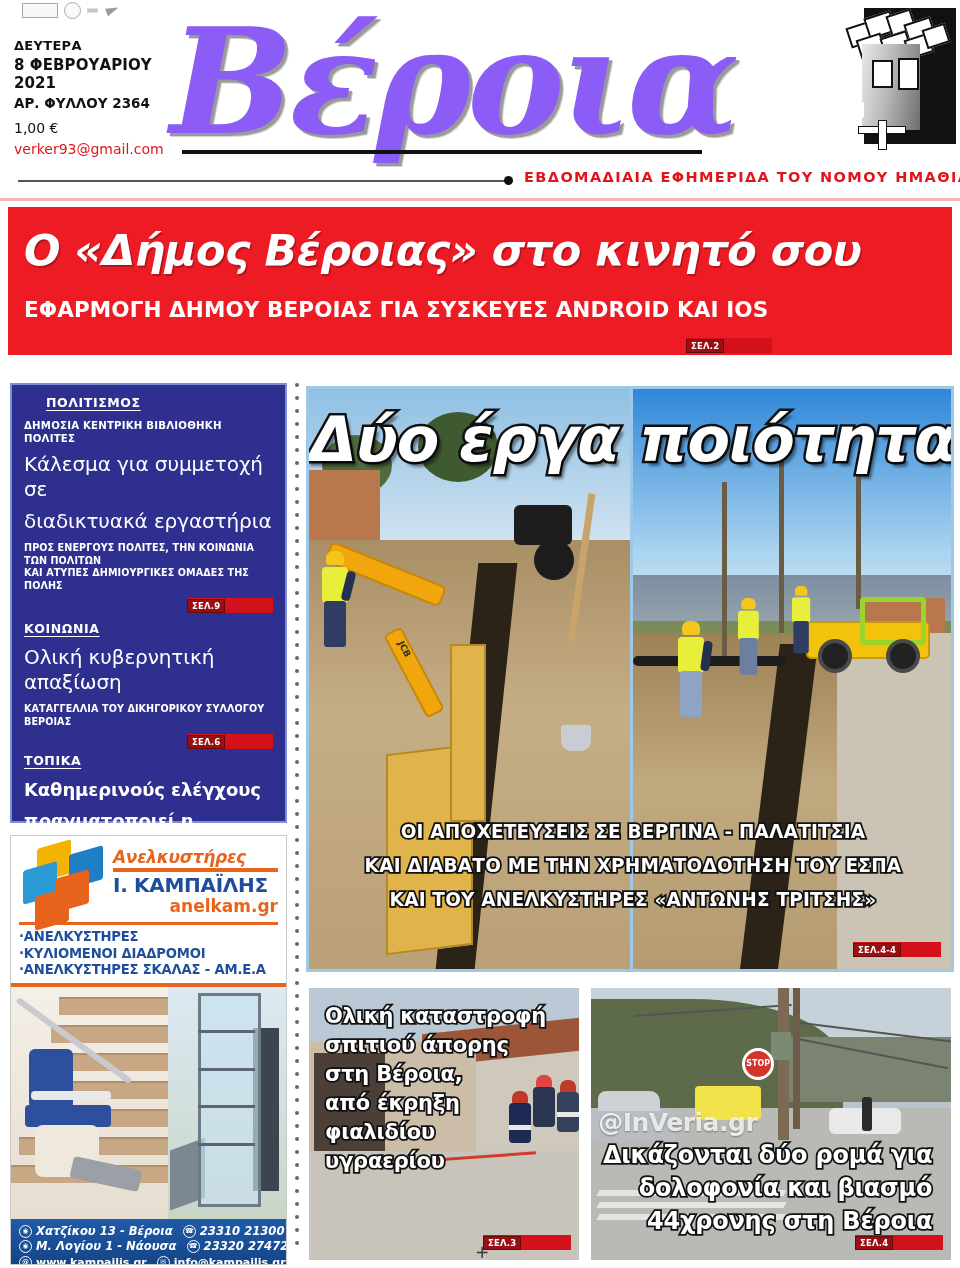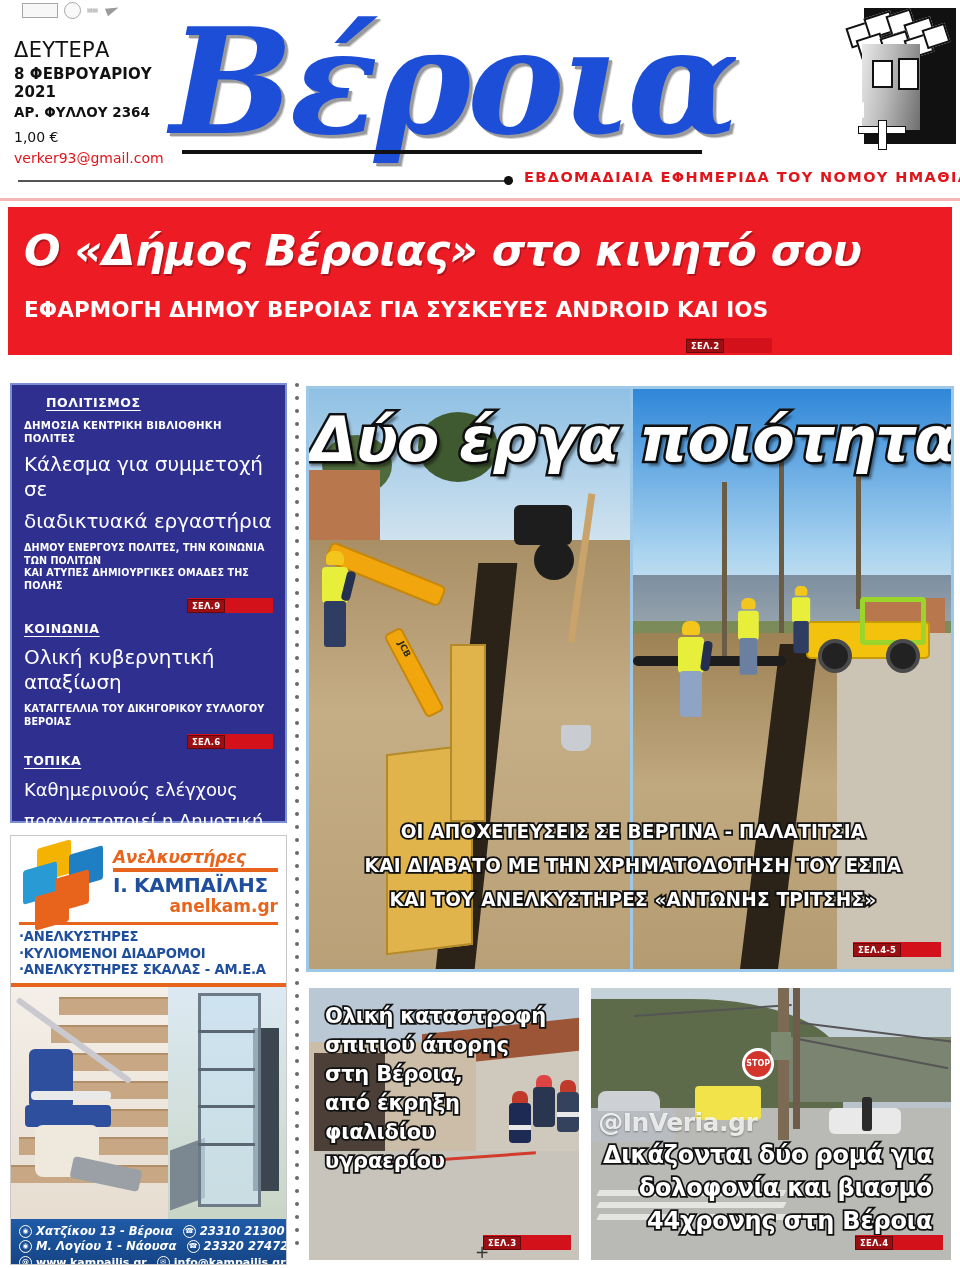--- a/index.html
+++ b/index.html
@@ -12,32 +12,32 @@
   .tiny-logos{position:absolute;left:22px;top:0px;width:125px;height:20px;
        display:flex;align-items:center;gap:6px;opacity:.65;}
   .tl-box{width:34px;height:13px;border:1px solid #777;background:#f3f3f3;}
   .tl-circ{width:15px;height:15px;border-radius:50%;border:1px solid #777;background:#f7f7f7;}
   .tl-mark{font-size:6px;color:#555;letter-spacing:-.4px;line-height:1;}
   .tl-arrow{width:0;height:0;border-left:13px solid #666;
        border-top:4px solid transparent;border-bottom:4px solid transparent;
        transform:rotate(-22deg);margin-left:2px;}
 
   .dateblock{position:absolute;left:14px;top:38px;width:180px;}
-  .dateblock .dow{font-weight:normal;font-size:21px;color:#111;letter-spacing:.3px;}
+  .dateblock .dow{font-weight:bold;font-size:13px;color:#111;letter-spacing:.3px;}
   .dateblock .dt{font-weight:bold;font-size:15px;color:#111;margin-top:3px;letter-spacing:.1px;}
   .dateblock .iss{font-weight:bold;font-size:13.5px;color:#111;margin-top:3px;}
   .dateblock .price{font-size:14px;color:#111;margin-top:9px;}
   .dateblock .mail{font-size:14px;color:#e0151b;margin-top:5px;}
 
   
   #logotype{position:absolute;left:170px;top:12px;width:660px;height:140px;}
   #logotype .word{
     font-family:"DejaVu Serif","Liberation Serif",serif;
     font-weight:bold;font-style:italic;
-    font-size:146px;line-height:140px;color:#1d4ed8;letter-spacing:-4px;
+    font-size:146px;line-height:140px;color:#8b5cf6;letter-spacing:-4px;
     text-shadow:3px 3px 0 #9a9a9a, 4px 4px 0 #d2d2d2;
     white-space:nowrap;
   }
   #logo-underline{position:absolute;left:182px;top:150px;width:520px;height:4px;background:#111;}
   #logo-dot{position:absolute;left:504px;top:176px;width:9px;height:9px;border-radius:50%;background:#111;}
   #logo-rule{position:absolute;left:18px;top:180px;width:495px;height:2px;background:#555;}
   .sub-red{position:absolute;left:524px;top:169px;font-size:14.5px;font-weight:bold;
      color:#e0151b;letter-spacing:1.4px;white-space:nowrap;}
 
   
@@ -94,21 +94,21 @@
 
   
   #leftcol{position:absolute;left:10px;top:383px;width:334px;}
   #bluebox{position:relative;width:277px;height:440px;background:#2e2f8f;
       border:2px solid #7b8fd4;box-sizing:border-box;padding:10px 12px 0 12px;}
   .kicker{color:#fff;font-size:12.5px;font-weight:bold;letter-spacing:.6px;
       text-decoration:underline;text-underline-offset:3px;}
   .kicker.ind{margin-left:22px;}
   .standfirst{color:#fff;font-size:10.2px;font-weight:bold;letter-spacing:.2px;margin-top:9px;line-height:13px;}
   .bheadline{color:#fff;font-size:20px;line-height:25px;margin-top:7px;letter-spacing:-.1px;}
-  .bheadline.b{font-weight:normal;}
+  .bheadline.b{font-weight:bold;}
   .subnote{color:#fff;font-size:9.6px;font-weight:bold;line-height:12.5px;margin-top:8px;letter-spacing:.1px;}
   .selrow{display:flex;justify-content:flex-end;margin-top:6px;}
   .selchip{background:#d2111a;width:86px;height:15px;display:flex;align-items:center;}
 
   
   #adbox{position:relative;margin-top:12px;width:277px;height:430px;background:#fff;
       border:1px solid #c9c9c9;box-sizing:border-box;overflow:hidden;}
   #adbox .logorow{display:flex;align-items:center;padding:8px 8px 0 8px;height:84px;box-sizing:border-box;}
   .cubes{position:relative;width:92px;height:76px;flex:0 0 92px;}
   .cube{position:absolute;width:34px;height:34px;transform:skewY(-16deg);border-radius:3px;}
@@ -371,21 +371,21 @@
 
 <div id="leftcol">
 
   <div id="bluebox">
 
     <div>
       <div class="kicker ind">ΠΟΛΙΤΙΣΜΟΣ</div>
       <div class="standfirst">ΔΗΜΟΣΙΑ ΚΕΝΤΡΙΚΗ ΒΙΒΛΙΟΘΗΚΗ ΠΟΛΙΤΕΣ</div>
       <div class="bheadline">Κάλεσμα για συμμετοχή σε</div>
       <div class="bheadline">διαδικτυακά εργαστήρια</div>
-      <div class="subnote">ΔΗΜΟΥ ΕΝΕΡΓΟΥΣ ΠΟΛΙΤΕΣ, ΤΗΝ ΚΟΙΝΩΝΙΑ ΤΩΝ ΠΟΛΙΤΩΝ</div>
+      <div class="subnote">ΠΡΟΣ ΕΝΕΡΓΟΥΣ ΠΟΛΙΤΕΣ, ΤΗΝ ΚΟΙΝΩΝΙΑ ΤΩΝ ΠΟΛΙΤΩΝ</div>
       <div class="subnote" style="margin-top:0">ΚΑΙ ΑΤΥΠΕΣ ΔΗΜΙΟΥΡΓΙΚΕΣ ΟΜΑΔΕΣ ΤΗΣ ΠΟΛΗΣ</div>
       <div class="selrow">
         <span class="selchip">
             <span class="pagebadge">ΣΕΛ.9</span>
           </span>
       </div>
     </div>
 
     <div style="margin-top:8px">
       <div class="kicker">ΚΟΙΝΩΝΙΑ</div>
@@ -628,21 +628,21 @@
 
   <div id="mp-title">Δύο έργα ποιότητας</div>
 
   <div id="mp-caption">
     <div>ΟΙ ΑΠΟΧΕΤΕΥΣΕΙΣ ΣΕ ΒΕΡΓΙΝΑ - ΠΑΛΑΤΙΤΣΙΑ</div>
     <div>ΚΑΙ ΔΙΑΒΑΤΟ ΜΕ ΤΗΝ ΧΡΗΜΑΤΟΔΟΤΗΣΗ ΤΟΥ ΕΣΠΑ</div>
     <div>ΚΑΙ ΤΟΥ ΑΝΕΛΚΥΣΤΗΡΕΣ «ΑΝΤΩΝΗΣ ΤΡΙΤΣΗΣ»</div>
   </div>
 
   <div class="badge-onphoto" style="right:10px;bottom:12px;">
-    <span class="pagebadge">ΣΕΛ.4-5</span>
+    <span class="pagebadge">ΣΕΛ.4-4</span>
   </div>
 </div>
 
 <div id="box-left">
   <div class="bl-sky"></div>
   <div class="bl-roof"></div>
   <div class="bl-wall"></div>
   <div class="bl-burn"></div>
   <div class="bl-ground"></div>
   <div class="tape"></div>

